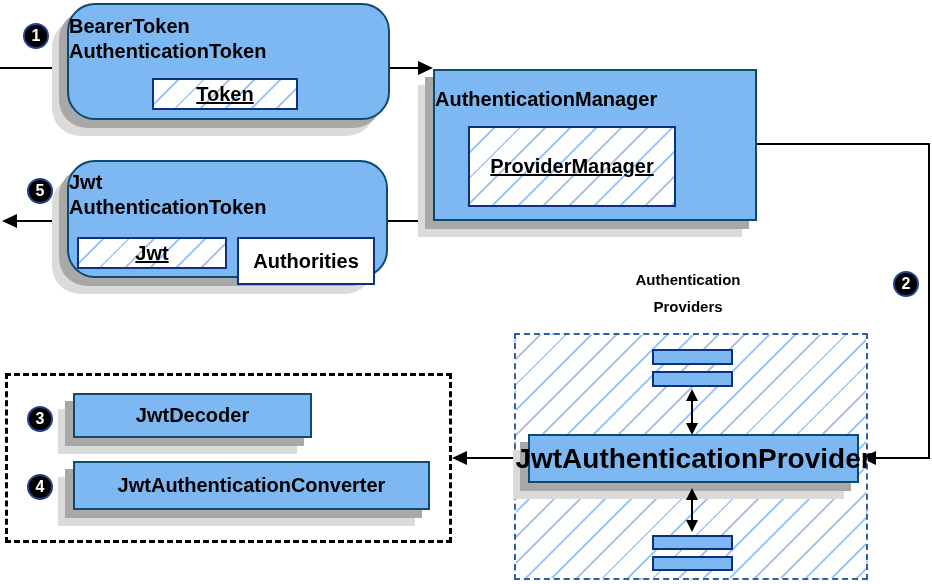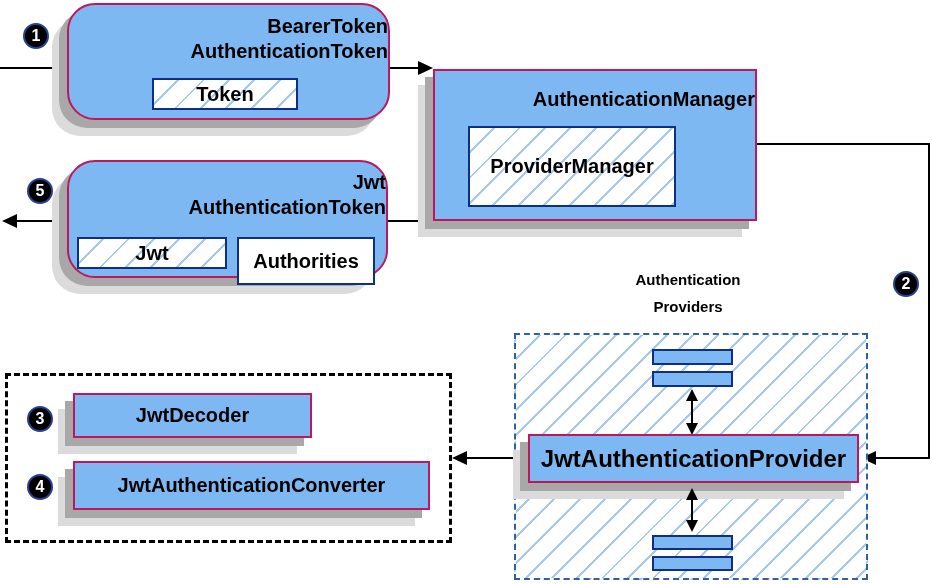--- a/index.html
+++ b/index.html
@@ -2,34 +2,35 @@
 <html><head>
 <meta charset="utf-8">
 <style>
   html,body{margin:0;padding:0;background:#fff;}
   .canvas{
     position:relative;width:932px;height:584px;background:#fff;overflow:hidden;
     font-family:"Liberation Sans",sans-serif;color:#000;
   }
   .node{
     position:absolute;box-sizing:border-box;
-    background:#7EB8F2;border:2px solid #be185d;
+    background:#7EB8F2;border:2px solid #0c4a6e;
     box-shadow:-8px 8px 0 0 #A8A8A8,-15px 16px 0 0 #DBDBDB;
-    text-align:right;font-weight:bold;font-size:20px;line-height:25px;
+    text-align:left;font-weight:bold;font-size:20px;line-height:25px;
   }
   .rounded{border-radius:28px;}
   .titleline{font-weight:bold;}
   .field{
     position:absolute;box-sizing:border-box;background:#fff;border:2px solid #0D3180;
     display:flex;align-items:center;justify-content:center;
     font-weight:bold;font-size:20px;
   }
   .hatch{
     background-color:#fff;
     background-image:repeating-linear-gradient(135deg,rgba(255,255,255,0) 0 16px,#A5C9F0 16px 18px);
+    text-decoration:underline;
   }
   .prov-container{
     position:absolute;box-sizing:border-box;border:2px dashed #2F5FA7;
     background-color:#fff;
     background-image:repeating-linear-gradient(135deg,rgba(255,255,255,0) 0 16px,#A5C9F0 16px 18px);
   }
   .decoder-container{
     position:absolute;box-sizing:border-box;border:3px dashed #000;background:transparent;
   }
   .bar{
@@ -112,21 +113,21 @@
 
   <div class="bar" style="left:652px;top:349px;"></div>
   <div class="bar" style="left:652px;top:371px;"></div>
 
   <div class="dbl-arrow" style="left:686px;top:389px;height:46px;">
     <div class="head-up"></div>
     <div class="stem"></div>
     <div class="head-down"></div>
   </div>
 
-  <div class="node flexcenter" style="left:528px;top:434px;width:331px;height:49px;font-size:24px;">
+  <div class="node flexcenter" style="left:528px;top:434px;width:331px;height:49px;font-size:28px;">
     <span>JwtAuthenticationProvider</span>
   </div>
 
   <div class="dbl-arrow" style="left:686px;top:488px;height:44px;">
     <div class="head-up"></div>
     <div class="stem"></div>
     <div class="head-down"></div>
   </div>
 
   <div class="bar" style="left:652px;top:535px;height:15px;"></div>

